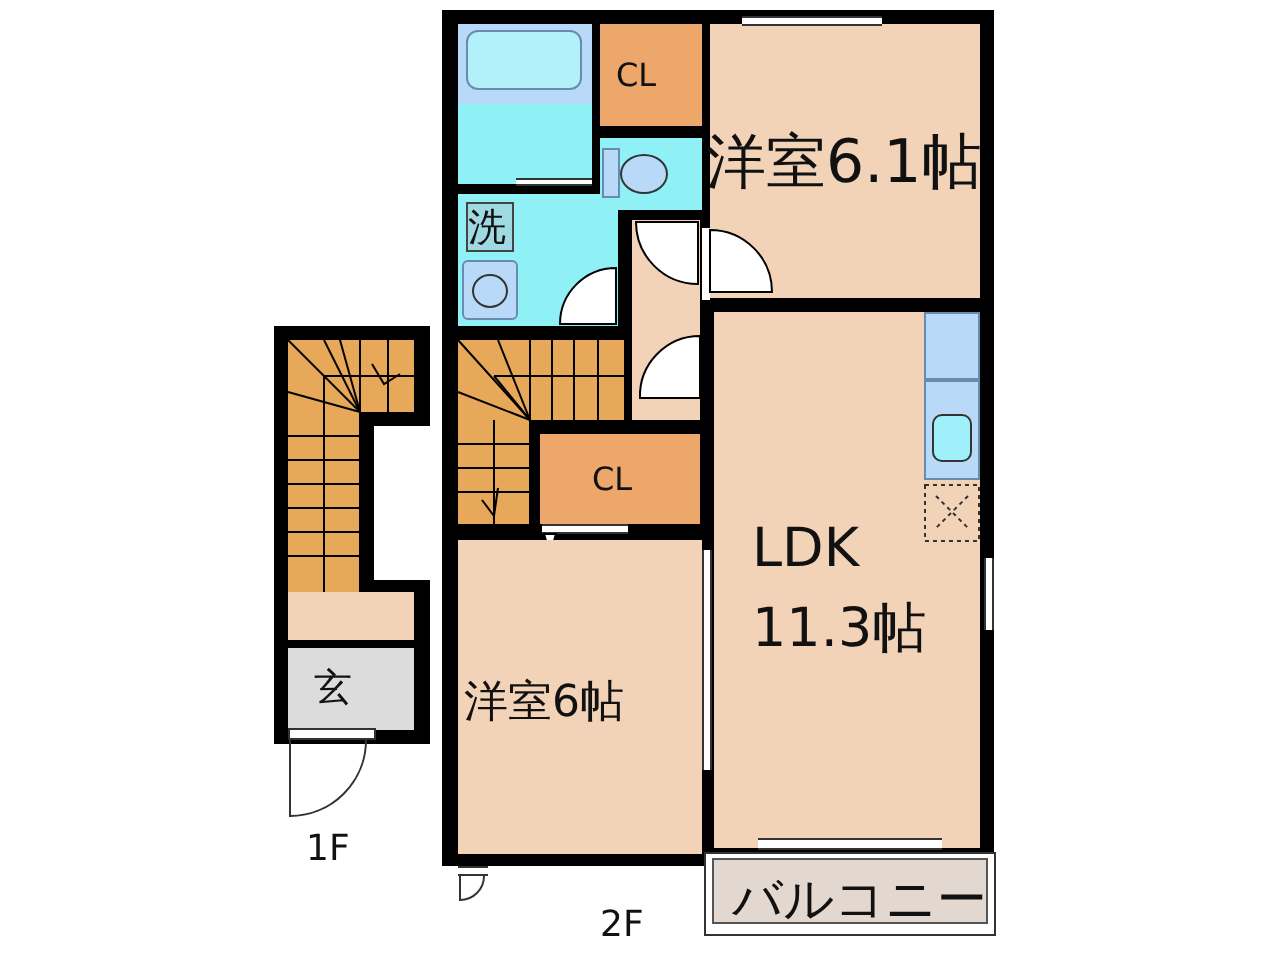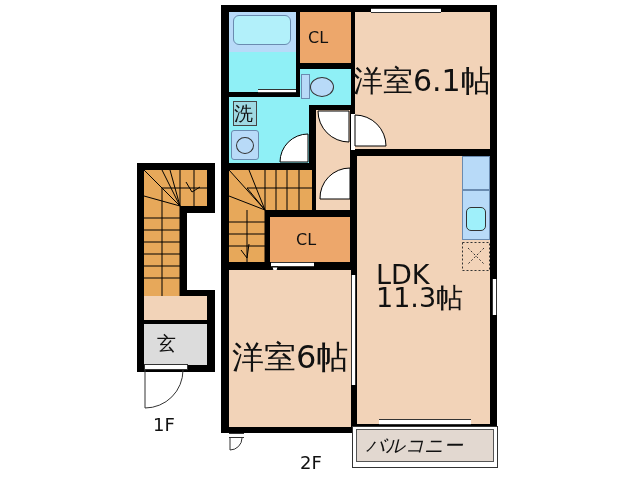--- a/index.html
+++ b/index.html
@@ -135,29 +135,29 @@
 <div class="abs room" style="left:357px;top:156px;width:133px;height:268px;"></div>
 <div class="abs fixture" style="left:462px;top:156px;width:28px;height:34px;"></div>
 <div class="abs fixture" style="left:462px;top:190px;width:28px;height:50px;"></div>
 <div class="abs" style="left:466px;top:207px;width:20px;height:24px;border-radius:5px;border:1px solid #333;background:#9ff0fa;"></div>
 <svg style="left:462px;top:242px;" width="28" height="30">
   <rect x="0.5" y="0.5" width="27" height="28" fill="none" stroke="#333" stroke-dasharray="2,2"></rect>
   <line x1="6" y1="6" x2="22" y2="22" stroke="#333" stroke-dasharray="2,2"></line>
   <line x1="22" y1="6" x2="6" y2="22" stroke="#333" stroke-dasharray="2,2"></line>
 </svg>
 <div class="label" style="left:376px;top:259px;font-size:27px;text-align:center;">LDK</div>
-<div class="label" style="left:376px;top:280px;font-size:27px;">11.3帖</div>
+<div class="label" style="left:376px;top:296px;font-size:27px;">11.3帖</div>
 <div class="abs win" style="left:492px;top:279px;width:5px;height:36px;"></div>
 <div class="abs win" style="left:351px;top:275px;width:5px;height:110px;"></div>
 <div class="abs winh" style="left:379px;top:419px;width:92px;height:6px;"></div>
 
 <div class="abs room" style="left:229px;top:270px;width:122px;height:157px;"></div>
-<div class="label" style="left:232px;top:336px;font-size:32px;">洋室6帖</div>
+<div class="label" style="left:232px;top:336px;font-size:22px;">洋室6帖</div>
 <div class="abs winh" style="left:229px;top:433px;width:15px;height:5px;"></div>
 <svg style="left:229px;top:438px;" width="16" height="14">
   <path d="M1,0 L1,12 A12,12 0 0 0 13,0" stroke="#333" stroke-width="1" fill="none"></path>
 </svg>
 
 <div class="abs" style="left:352px;top:426px;width:146px;height:42px;border:1px solid #333;background:#fff;"></div>
 <div class="abs balcony" style="left:356px;top:429px;width:138px;height:33px;"></div>
-<div class="label" style="left:366px;top:433px;font-size:19px;font-style:italic;">バルコニー</div>
+<div class="label" style="left:366px;top:433px;font-size:25px;">バルコニー</div>
 
 <div class="label" style="left:300px;top:452px;font-size:18px;">2F</div>
 
 </body></html>

